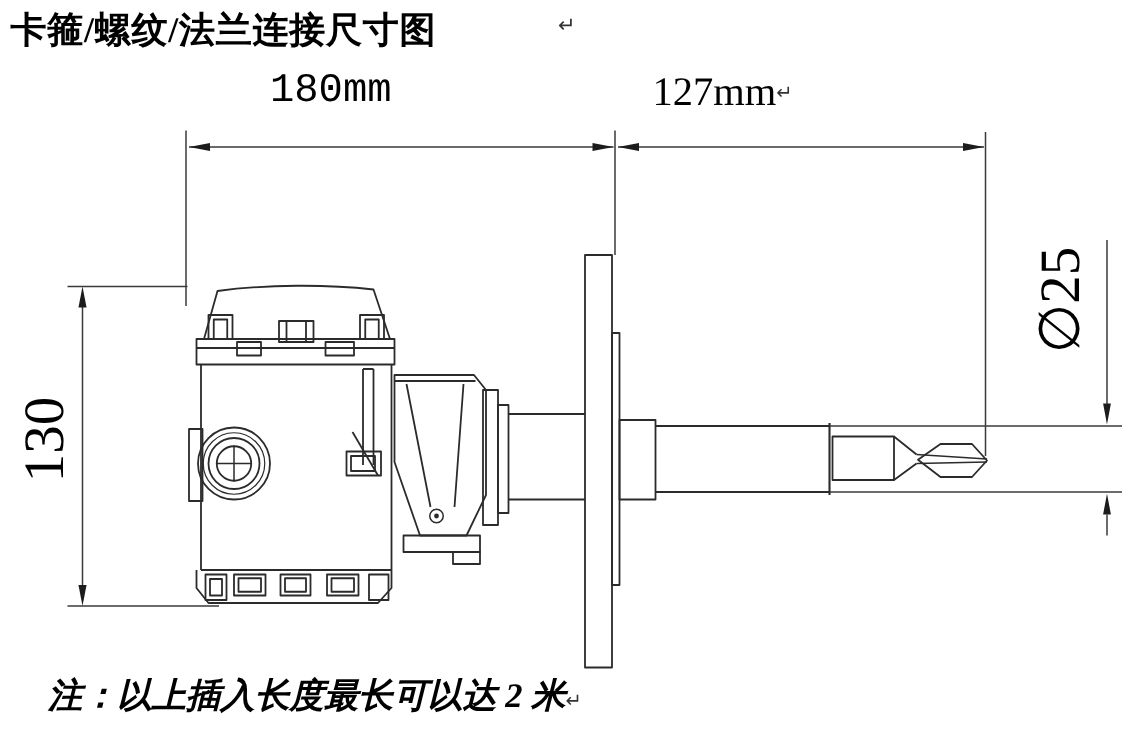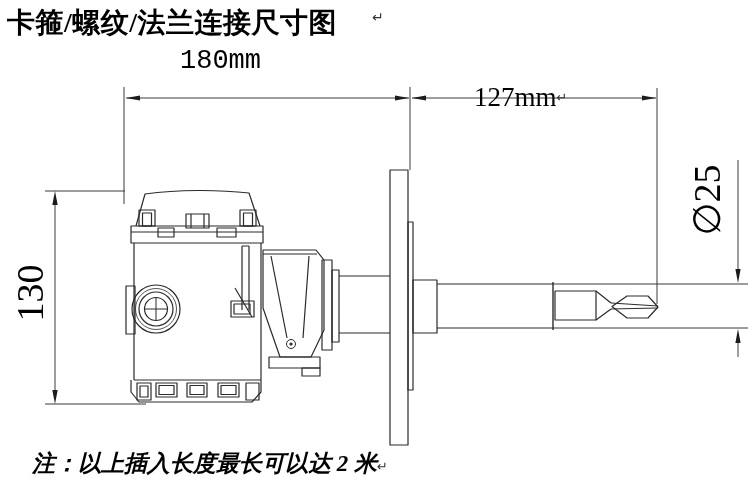--- a/index.html
+++ b/index.html
@@ -7,37 +7,37 @@
     position:relative;
     width:755px;height:490px;
     background:#ffffff;
     overflow:hidden;
     font-family:"Liberation Serif","DejaVu Serif",serif;
     color:#000;
   }
   .abs{position:absolute;}
   #title{
     left:7px;top:4px;
-    font-size:28px;font-weight:bold;
+    font-size:24px;font-weight:bold;
     letter-spacing:0.5px;
     font-family:"Liberation Serif","DejaVu Serif",serif;
     white-space:nowrap;
   }
   .retmark{
     font-family:"DejaVu Sans","Liberation Sans",sans-serif;
     font-size:14px;color:#333;font-weight:normal;
   }
   #title-return{left:372px;top:9px;}
   .dim-label{
     font-size:27px;
     font-family:"Liberation Serif","DejaVu Serif",serif;
     white-space:nowrap;line-height:1;
   }
   #dim-180{left:180px;top:48px;font-family:Liberation Mono, monospace;}
-  #dim-127{left:474px;top:48px;margin-top:36px;}
+  #dim-127{left:435px;top:48px;}
   .vlabel{
     text-align:center;line-height:1;white-space:nowrap;
     transform:rotate(-90deg);
   }
   #dim-130{
     left:-27px;top:271px;width:120px;height:44px;
     font-size:38px;
   }
   #dim-25{
     left:652px;top:176px;width:120px;height:48px;

